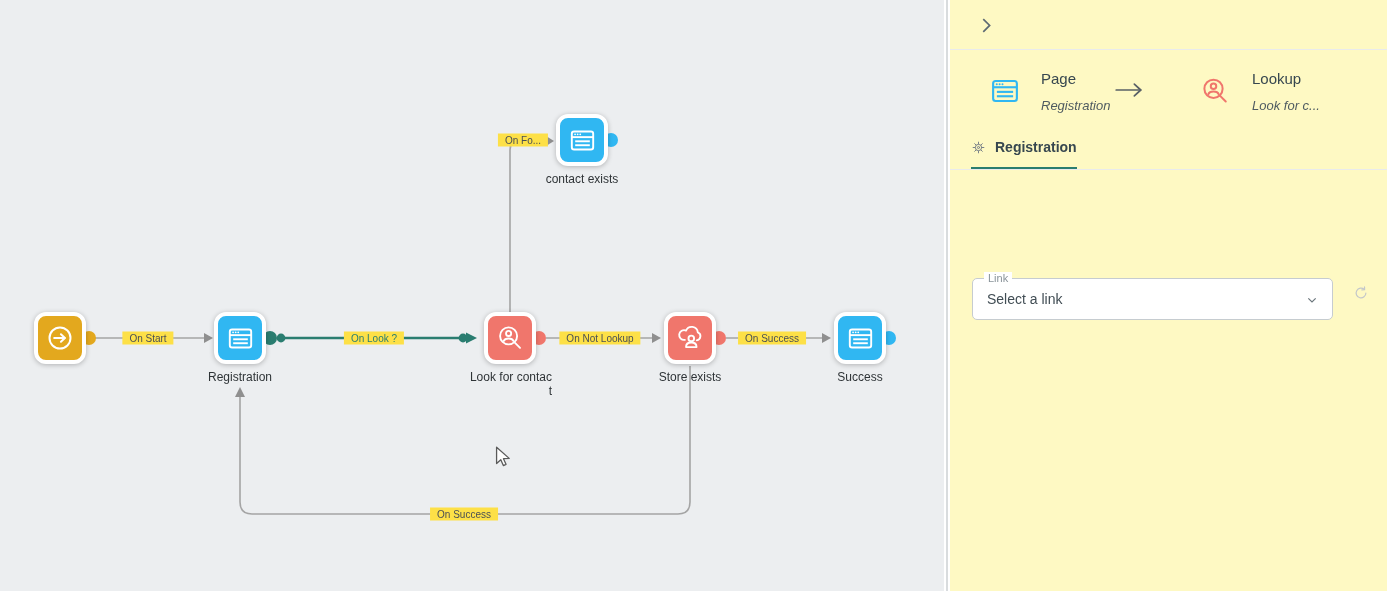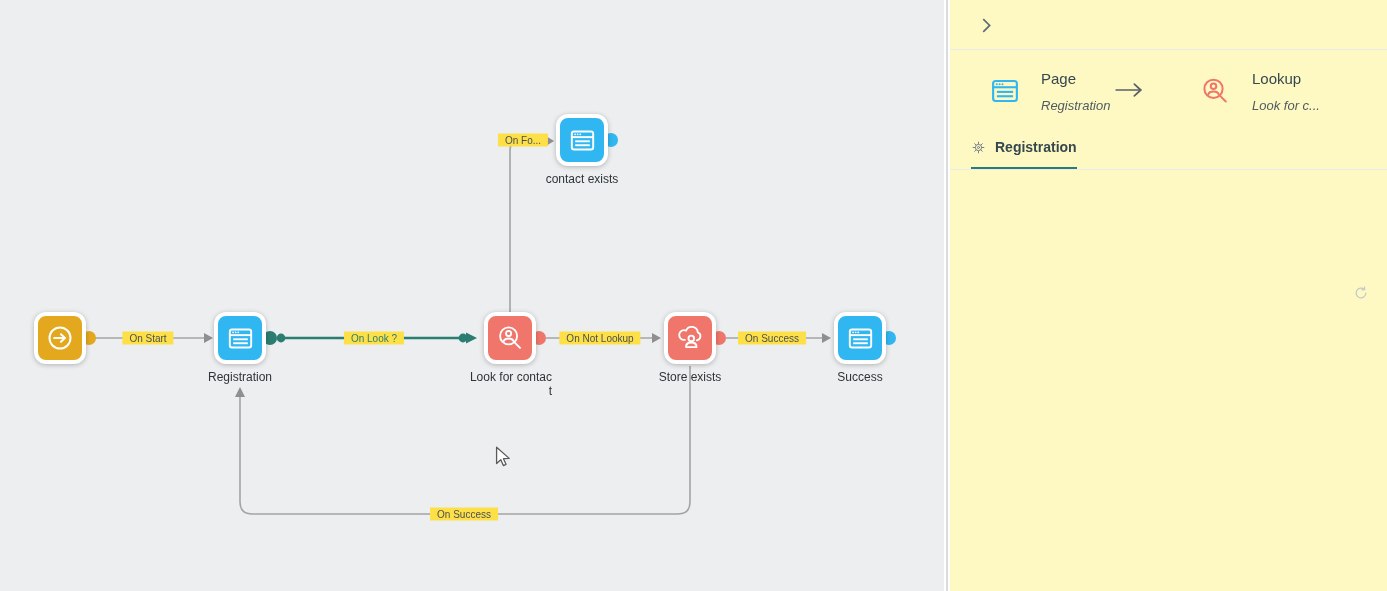--- a/index.html
+++ b/index.html
@@ -251,17 +251,24 @@
   <div class="tab">
     <svg class="gear" viewBox="0 0 24 24">
         <use href="#i-gear"></use>
       </svg>
     <span class="tab-label">Registration</span>
   </div>
   <div class="tab-divider"></div>
   <div class="tab-underline"></div>
 
 
+  <div class="field" style="top:278px">
+    <span class="flabel">Link</span>
+    <span class="fvalue dark">Select a link</span>
+    <svg class="dd" viewBox="0 0 24 24">
+        <use href="#i-chevron-down"></use>
+      </svg>
+  </div>
 
   <svg class="refresh-btn" viewBox="0 0 24 24">
       <use href="#i-refresh"></use>
     </svg>
 </div>
 
 </body></html>

